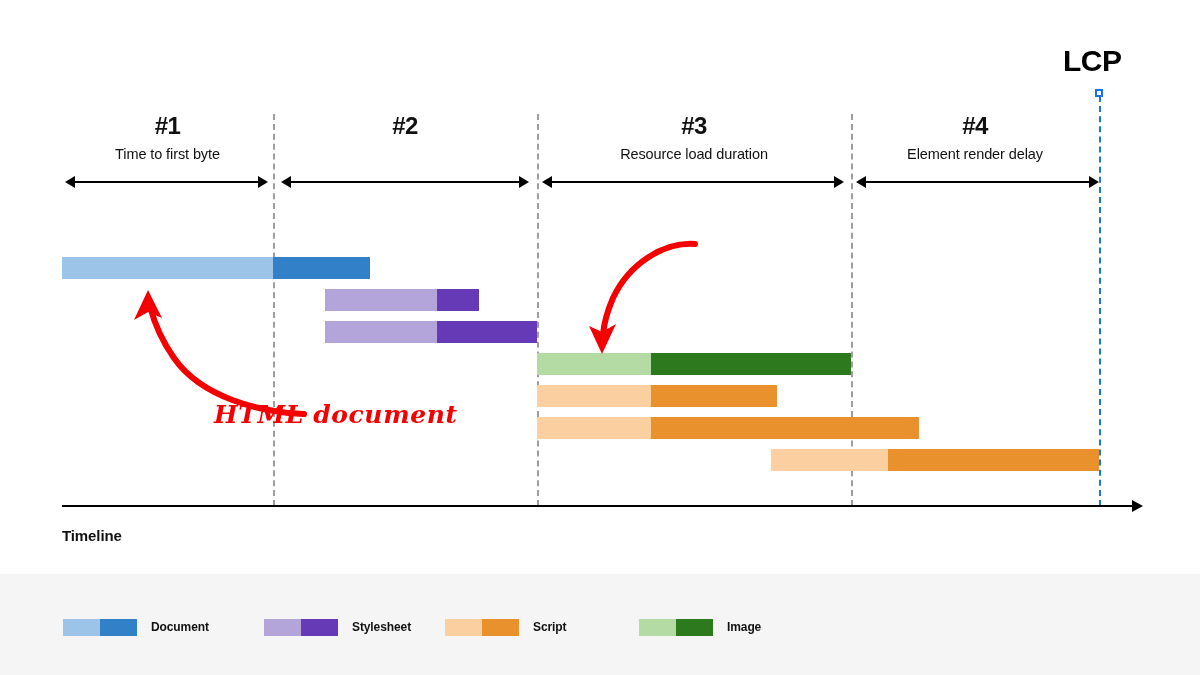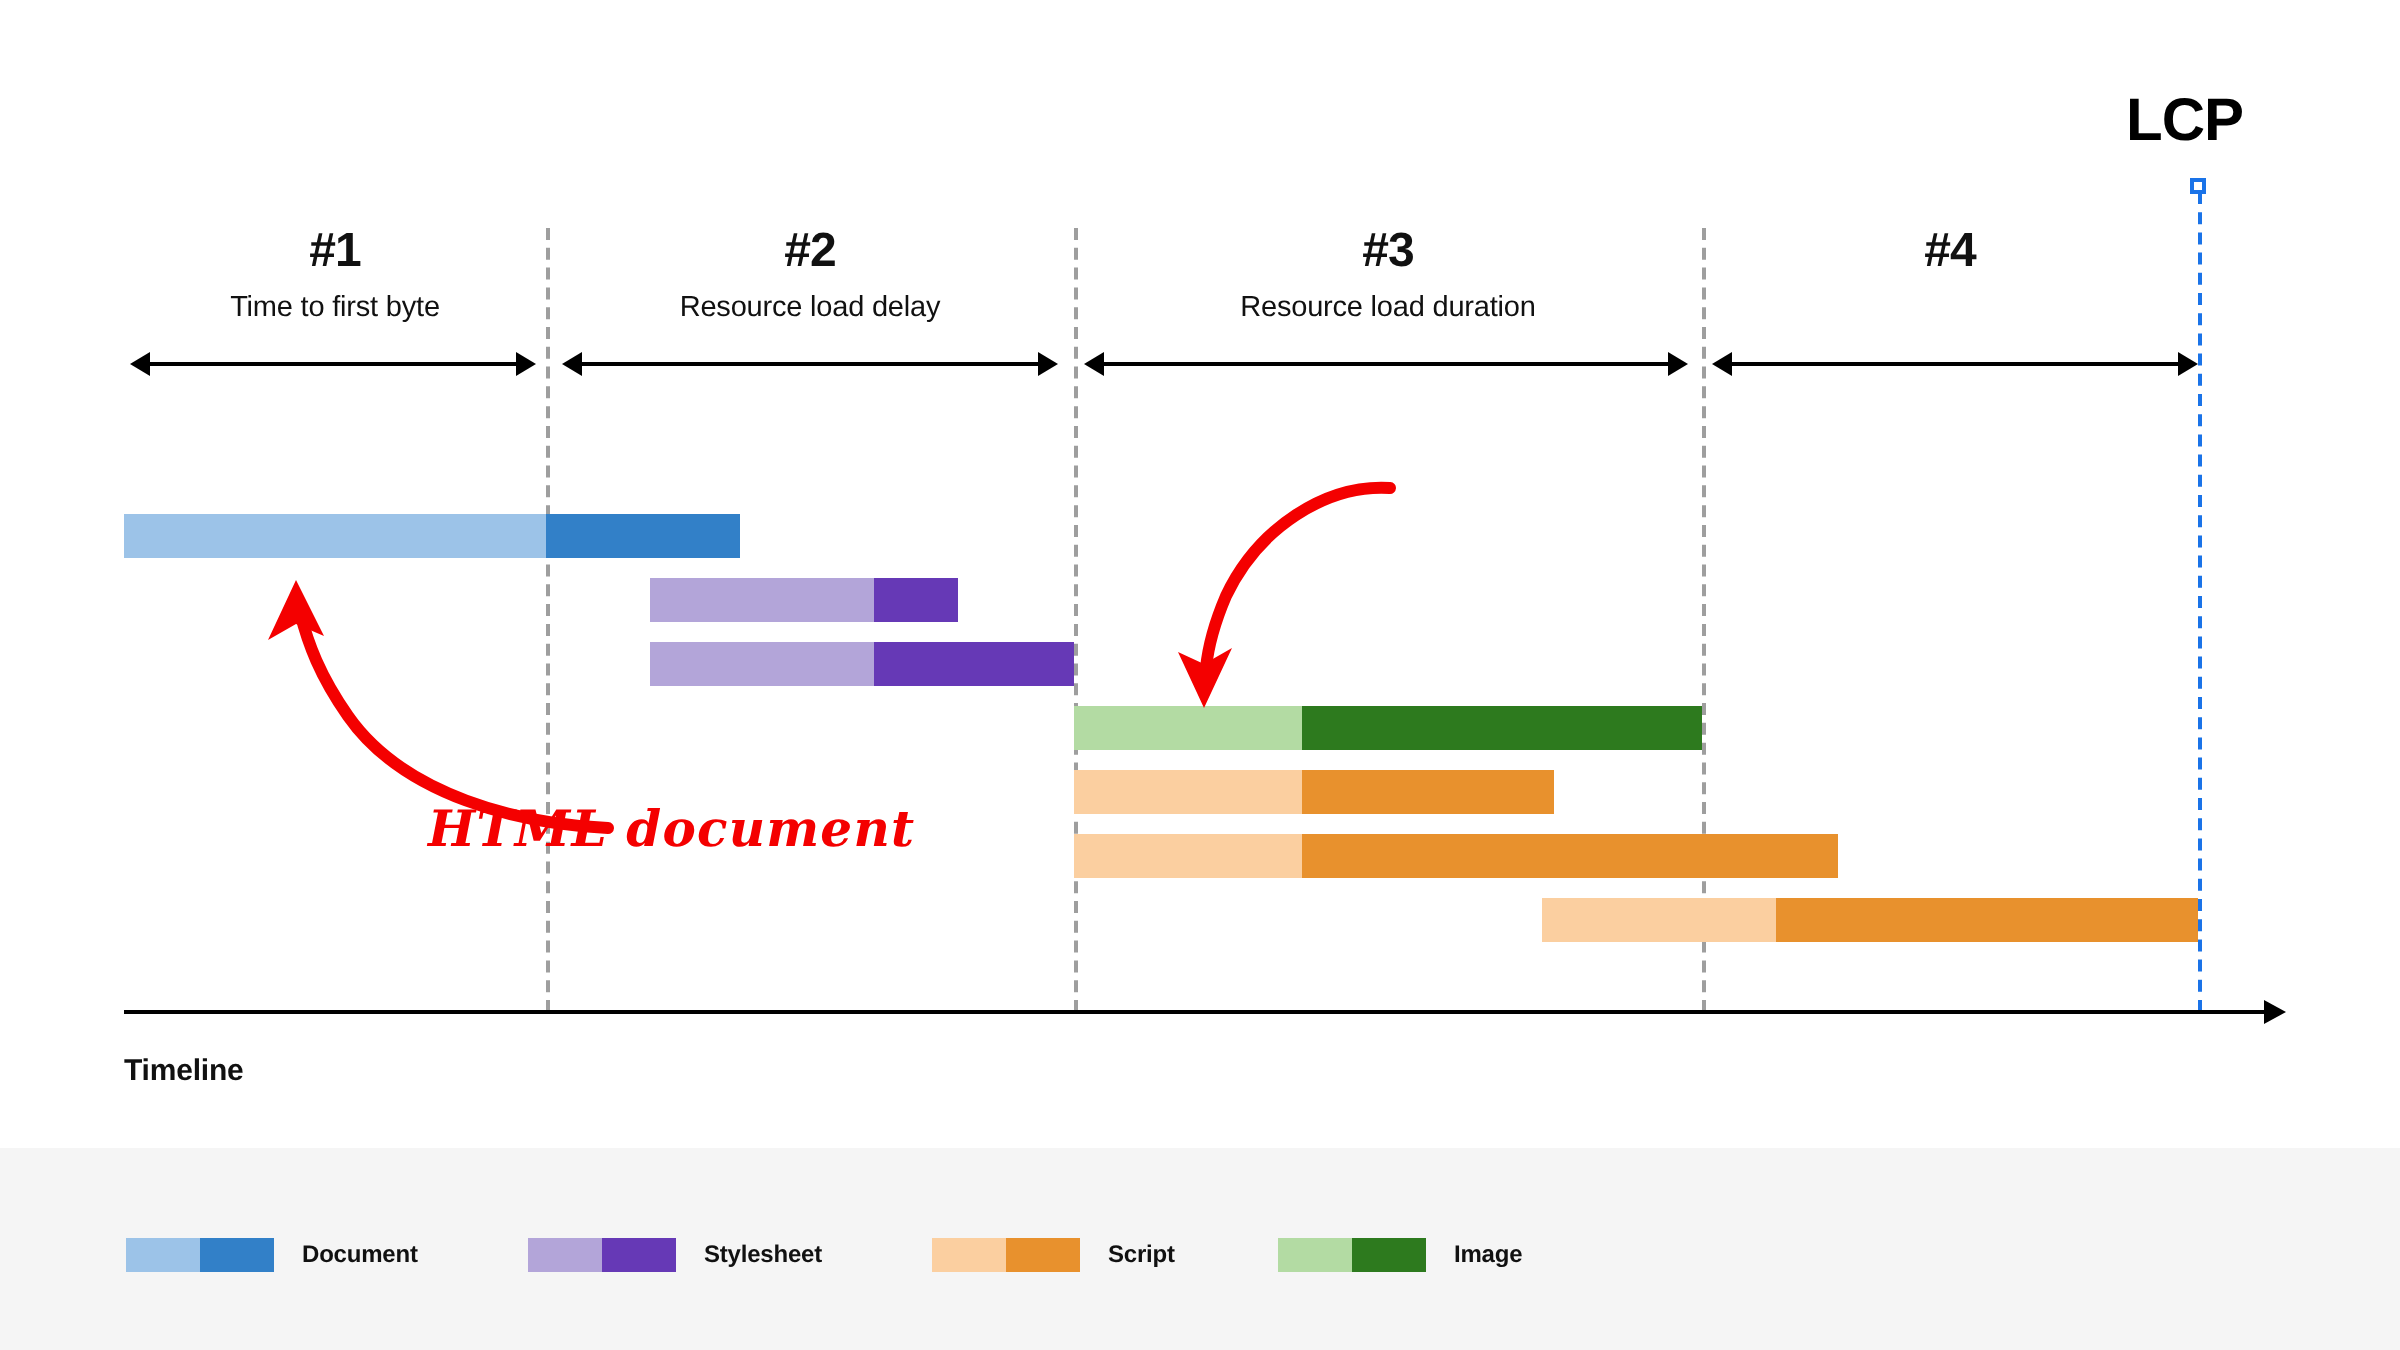--- a/index.html
+++ b/index.html
@@ -137,21 +137,21 @@
       </span>
       <span class="legend-label">Document</span>
     </div>
     <div class="legend-item" style="left:264px;">
       <span class="legend-swatch">
         <span class="lt" style="background:#b3a5d9"></span>
           <span class="dk" style="background:#6639b6"></span>
       </span>
       <span class="legend-label">Stylesheet</span>
     </div>
-    <div class="legend-item" style="left:466px;">
+    <div class="legend-item" style="left:445px;">
       <span class="legend-swatch">
         <span class="lt" style="background:#fbcfa0"></span>
           <span class="dk" style="background:#e8912d"></span>
       </span>
       <span class="legend-label">Script</span>
     </div>
     <div class="legend-item" style="left:639px;">
       <span class="legend-swatch">
         <span class="lt" style="background:#b3dba3"></span>
           <span class="dk" style="background:#2d7a1e"></span>
@@ -163,28 +163,28 @@
   <div class="lcp-text">LCP</div>
   <div class="lcp-box"></div>
   <div class="lcp-line"></div>
 
   <div class="phase" style="left:62px; width:211px;">
     <div class="phase-num">#1</div>
     <div class="phase-name">Time to first byte</div>
   </div>
   <div class="phase" style="left:273px; width:264px;">
     <div class="phase-num">#2</div>
-    <div class="phase-name">Resource load delay</div>
   </div>
   <div class="phase" style="left:537px; width:314px;">
     <div class="phase-num">#3</div>
     <div class="phase-name">Resource load duration</div>
   </div>
   <div class="phase" style="left:851px; width:248px;">
     <div class="phase-num">#4</div>
+    <div class="phase-name">Element render delay</div>
   </div>
 
   <div class="dim-arrow" style="left:65px; width:203px;">
     <span class="head l"></span>
       <span class="shaft"></span>
       <span class="head r"></span>
   </div>
   <div class="dim-arrow" style="left:281px; width:248px;">
     <span class="head l"></span>
       <span class="shaft"></span>

